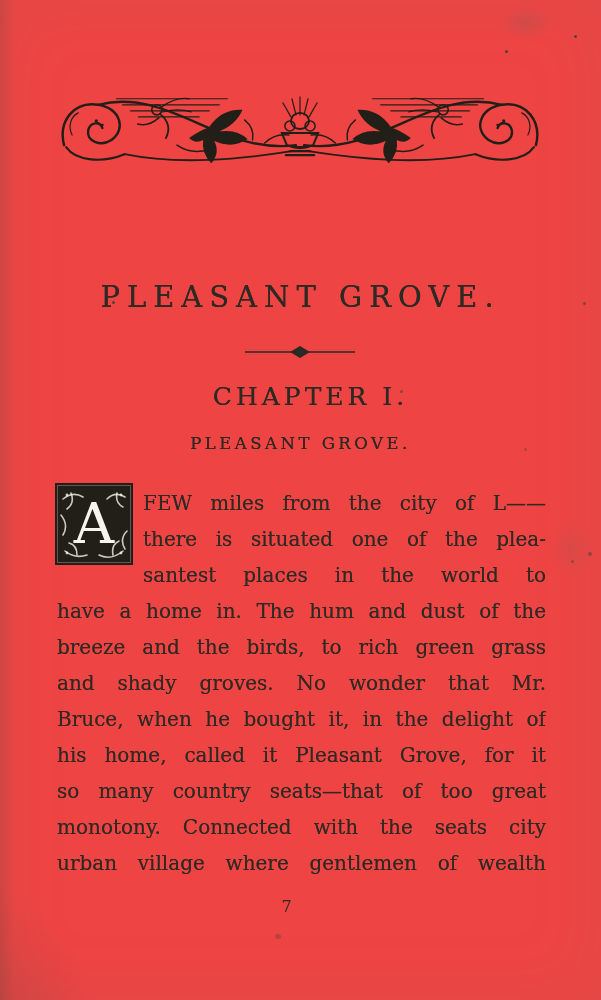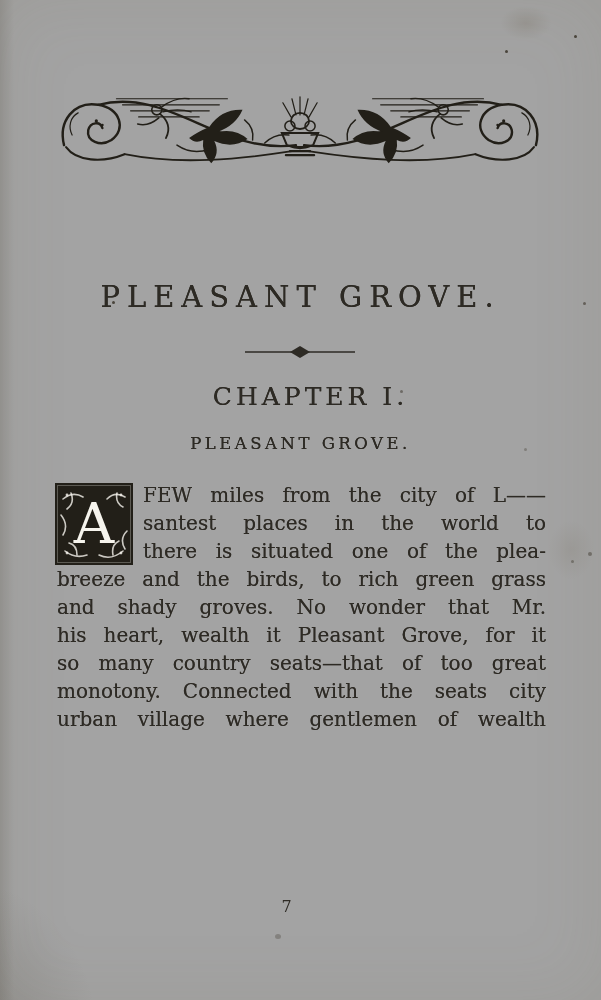--- a/index.html
+++ b/index.html
@@ -1,20 +1,20 @@
 <!DOCTYPE html>
 <html><head>
 <meta charset="utf-8">
 <style>
   html,body{margin:0;padding:0;background:#e9e7e0;}
   .page{
     position:relative;
     width:601px;height:1000px;
     margin:0 auto;
-    background:#a3a3a3;
+    background:#ef4444;
     overflow:hidden;
     font-family:"DejaVu Serif","Liberation Serif",serif;
     color:#2d2a24;
     box-shadow:inset 0 0 70px rgba(125,115,92,.13);
   }
   
   .edge-left{position:absolute;left:0;top:0;bottom:0;width:14px;
     background:linear-gradient(90deg,rgba(70,64,52,.16),rgba(70,64,52,0));pointer-events:none;}
   .corner-bl{position:absolute;left:-30px;bottom:-40px;width:130px;height:160px;
     background:radial-gradient(ellipse at 0% 100%,rgba(70,64,52,.22),rgba(70,64,52,0) 70%);pointer-events:none;}
@@ -47,20 +47,21 @@
   .body-text{
     position:absolute;left:57px;top:481px;width:489px;
     font-size:20px;line-height:28px;
   }
   .bline{
     text-align:justify;
     -moz-text-align-last:justify;
     text-align-last:justify;
     height:28px;overflow:hidden;
     text-shadow:0 0 .3px rgba(45,42,36,.7);
+    margin-top:8px;
   }
   .dropcap{
     float:left;
     width:74px;height:78px;
     margin:4px 12px 2px 0;
     background:#221f18;
     position:relative;
     box-shadow:0 0 0 2px #221f18, inset 0 0 0 1px rgba(246,244,237,.28);
   }
   .dropcap svg{position:absolute;left:0;top:0;width:100%;height:100%;}
@@ -158,25 +159,27 @@
           <path d="M14,8 q4,10 -4,16 M60,8 q-2,10 6,14 M12,58 q8,2 8,12 M62,56 q-8,4 -6,14"></path>
           <circle cx="10" cy="10" r="1.4" fill="rgba(246,244,237,.8)" stroke="none"></circle>
           <circle cx="64" cy="10" r="1.4" fill="rgba(246,244,237,.8)" stroke="none"></circle>
           <circle cx="10" cy="68" r="1.4" fill="rgba(246,244,237,.8)" stroke="none"></circle>
           <circle cx="64" cy="68" r="1.4" fill="rgba(246,244,237,.8)" stroke="none"></circle>
         </g>
       </svg>
       <div class="letter">A</div>
     </div>
     <div class="bline">FEW miles from the city of L——</div>
+    <div class="bline">there is situated one of the plea-</div>
     <div class="bline">santest places in the world to</div>
-    <div class="bline">there is situated one of the plea-</div>
+    <div class="bline">have a home in.  The hum and dust of the</div>
     <div class="bline">breeze and the birds, to rich green grass</div>
     <div class="bline">and shady groves.  No wonder that Mr.</div>
-    <div class="bline">his heart, wealth it Pleasant Grove, for it</div>
+    <div class="bline">Bruce, when he bought it, in the delight of</div>
+    <div class="bline">his home, called it Pleasant Grove, for it</div>
     <div class="bline">so many country seats—that of too great</div>
     <div class="bline">monotony.  Connected with the seats city</div>
     <div class="bline">urban village where gentlemen of wealth</div>
   </div>
 
   <div class="page-number">7</div>
 
 </div>
 
 </body></html>

